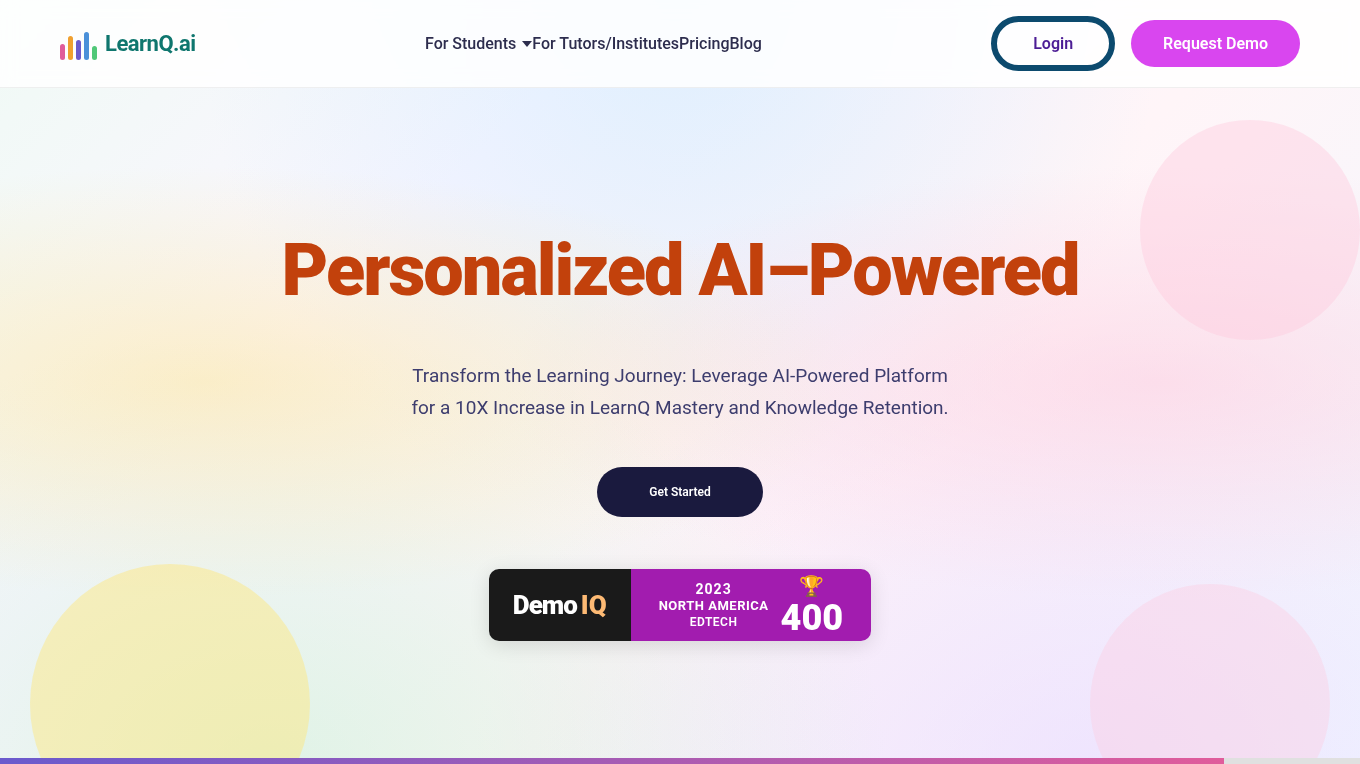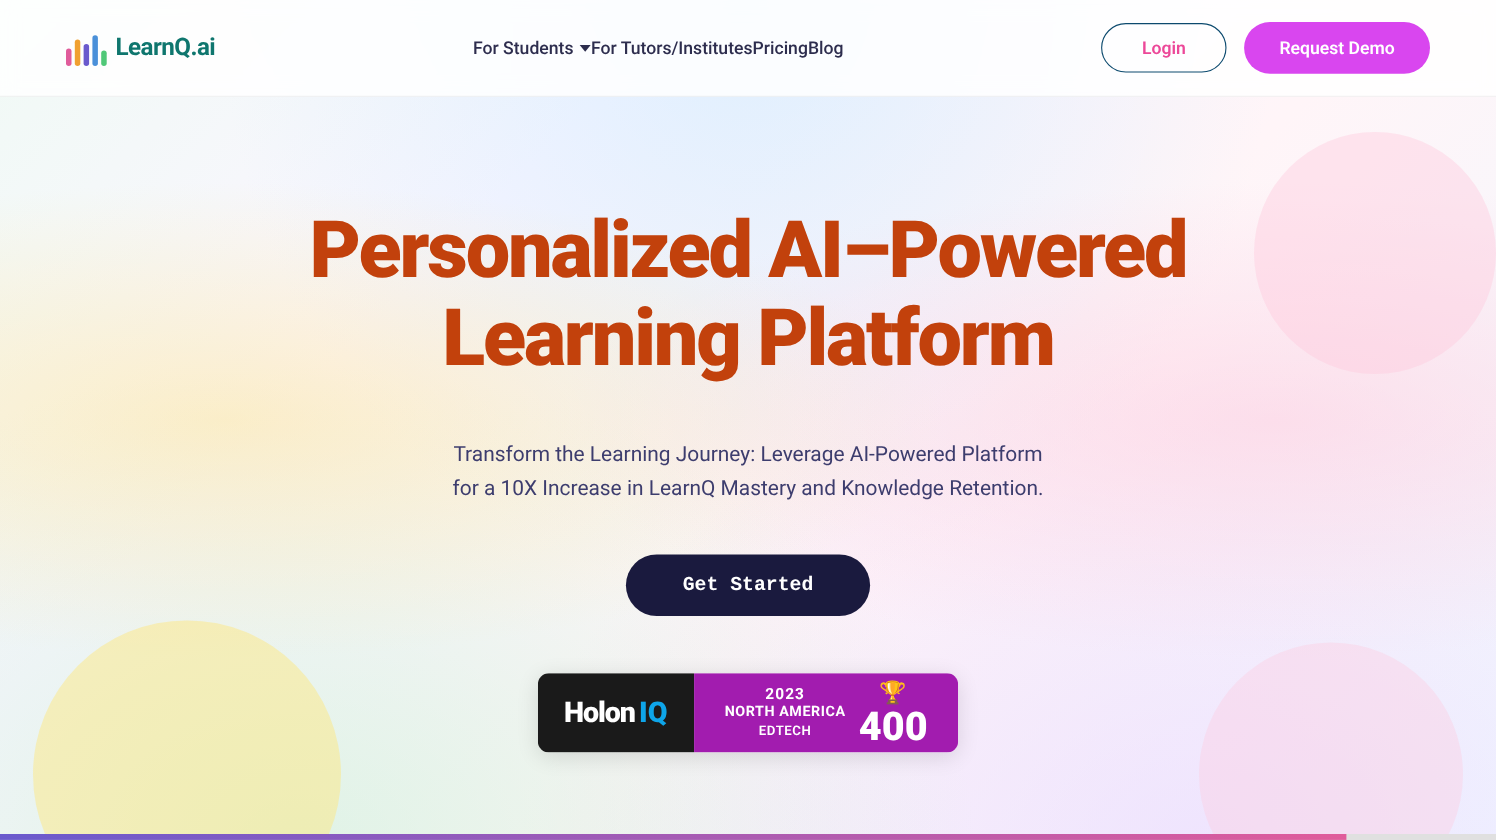--- a/index.html
+++ b/index.html
@@ -125,24 +125,24 @@
     }
 
     .nav-actions {
       display: flex;
       align-items: center;
       gap: 16px;
     }
 
     .btn-login {
       padding: 12px 36px;
-      border: 1px solid #0c4a6e;
+      border: 6px solid #0c4a6e;
       border-radius: 50px;
       background: transparent;
-      color: #ec4899;
+      color: #4c1d95;
       font-size: 16px;
       font-weight: 600;
       cursor: pointer;
       text-decoration: none;
     }
 
     .btn-demo {
       padding: 14px 32px;
       border: none;
       border-radius: 50px;
@@ -186,26 +186,25 @@
       font-weight: 400;
     }
 
     .btn-get-started {
       display: inline-block;
       padding: 18px 52px;
       border: none;
       border-radius: 50px;
       background: #1a1a3e;
       color: #fff;
-      font-size: 18px;
+      font-size: 12px;
       font-weight: 600;
       cursor: pointer;
       text-decoration: none;
       margin-bottom: 52px;
-      font-family: Liberation Mono, monospace;
     }
 
     
     .holon-badge {
       display: flex;
       align-items: stretch;
       border-radius: 10px;
       overflow: hidden;
       box-shadow: 0 4px 20px rgba(0,0,0,0.12);
       height: 72px;
@@ -219,21 +218,21 @@
       gap: 4px;
     }
 
     .holon-logo-text {
       color: #ffffff;
       font-size: 26px;
       font-weight: 900;
       letter-spacing: -1px;
     }
     .holon-iq {
-      color: #0ea5e9;
+      color: #fdba74;
       font-size: 26px;
       font-weight: 900;
     }
 
     .holon-right {
       background: #a21caf;
       display: flex;
       align-items: center;
       padding: 0 28px;
       gap: 12px;
@@ -335,28 +334,27 @@
 
   <div class="nav-actions">
     <a class="btn-login" href="#">Login</a>
     <a class="btn-demo" href="#">Request Demo</a>
   </div>
 </nav>
 
 <section class="hero">
   <h1 class="hero-title">
     <span>Personalized AI–Powered</span><br>
-    <span>Learning Platform</span>
   </h1>
   <p class="hero-subtitle">Transform the Learning Journey: Leverage AI-Powered Platform for a 10X Increase in LearnQ Mastery and Knowledge Retention.</p>
   <a class="btn-get-started" href="#">Get Started</a>
 
   <div class="holon-badge">
     <div class="holon-left">
-      <span class="holon-logo-text">Holon</span>
+      <span class="holon-logo-text">Demo</span>
       <span class="holon-iq">IQ</span>
     </div>
     <div class="holon-right">
       <div class="holon-right-text">
         <div class="holon-year">2023</div>
         <div class="holon-region">NORTH AMERICA</div>
         <div class="holon-category">EDTECH</div>
       </div>
       <div class="holon-award">
         <div class="trophy-icon">🏆</div>

